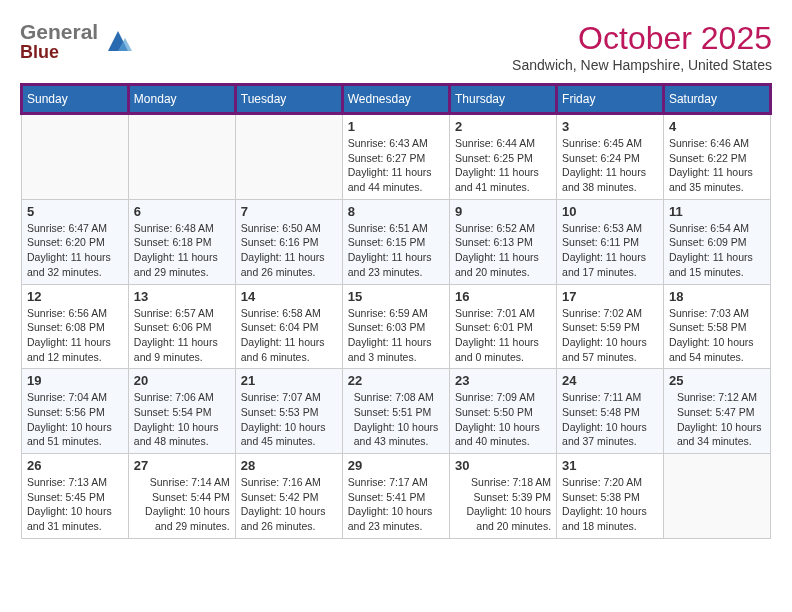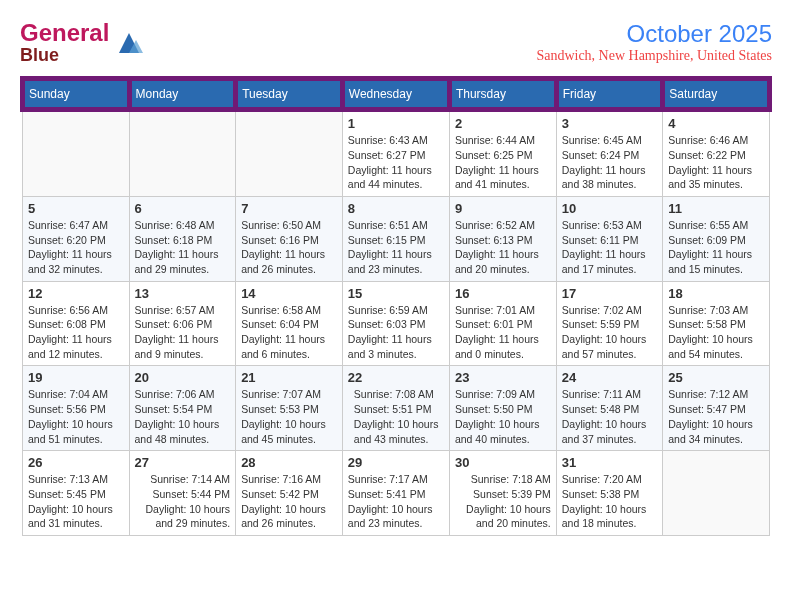--- a/index.html
+++ b/index.html
@@ -19,60 +19,59 @@
     .logo {
       display: flex;
       align-items: center;
     }
     .logo-text {
       display: flex;
       flex-direction: column;
       line-height: 1.1;
     }
     .logo-general {
-      font-size: 24px;
+      font-size: 21px;
       font-weight: bold;
-      color: #be185d;
+      color: #737373;
     }
     .logo-blue {
       font-size: 18px;
       font-weight: bold;
       color: #7f1d1d;
     }
     .logo-icon {
       width: 30px;
       height: 30px;
       margin-left: 5px;
     }
     .title-block {
       text-align: right;
     }
     .month-year {
-      font-size: 24px;
+      font-size: 32px;
       font-weight: normal;
-      color: #3b82f6;
+      color: #be185d;
     }
     .location {
       font-size: 14px;
-      color: #ef4444;
-      font-family: Liberation Serif, serif;
+      color: #404040;
     }
     .calendar {
       width: 100%;
       border-collapse: collapse;
       font-size: 11px;
     }
     .calendar thead tr th {
       background-color: #2a6ab0;
       color: #fff;
       padding: 6px 4px;
       text-align: left;
       font-size: 12px;
       font-weight: normal;
-      border: 5px solid #701a75;
+      border: 3px solid #701a75;
     }
     .calendar tbody tr td {
       border: 1px solid #ccc;
       padding: 4px 5px;
       vertical-align: top;
       width: 108px;
       min-height: 80px;
       height: 80px;
       color: #333;
       background: #fff;
@@ -199,21 +198,21 @@
         </td>
         <td>
           <span class="day-number">10</span>
           <div class="day-info" style="white-space: pre-line;">Sunrise: 6:53 AM
 Sunset: 6:11 PM
 Daylight: 11 hours
 and 17 minutes.</div>
         </td>
         <td>
           <span class="day-number">11</span>
-          <div class="day-info" style="white-space: pre-line;">Sunrise: 6:55 AM
+          <div class="day-info" style="white-space: pre-line;">Sunrise: 6:54 AM
 Sunset: 6:09 PM
 Daylight: 11 hours
 and 15 minutes.</div>
         </td>
       </tr>
       <tr>
         <td>
           <span class="day-number">12</span>
           <div class="day-info" style="white-space: pre-line;">Sunrise: 6:56 AM
 Sunset: 6:08 PM
@@ -301,21 +300,21 @@
         </td>
         <td>
           <span class="day-number">24</span>
           <div class="day-info" style="white-space: pre-line;">Sunrise: 7:11 AM
 Sunset: 5:48 PM
 Daylight: 10 hours
 and 37 minutes.</div>
         </td>
         <td>
           <span class="day-number">25</span>
-          <div class="day-info" style="white-space: pre-line;">Sunrise: 7:12 AM
+          <div class="day-info" style="white-space: pre-line; margin-left: 8px;">Sunrise: 7:12 AM
 Sunset: 5:47 PM
 Daylight: 10 hours
 and 34 minutes.</div>
         </td>
       </tr>
       <tr>
         <td>
           <span class="day-number">26</span>
           <div class="day-info" style="white-space: pre-line;">Sunrise: 7:13 AM
 Sunset: 5:45 PM

